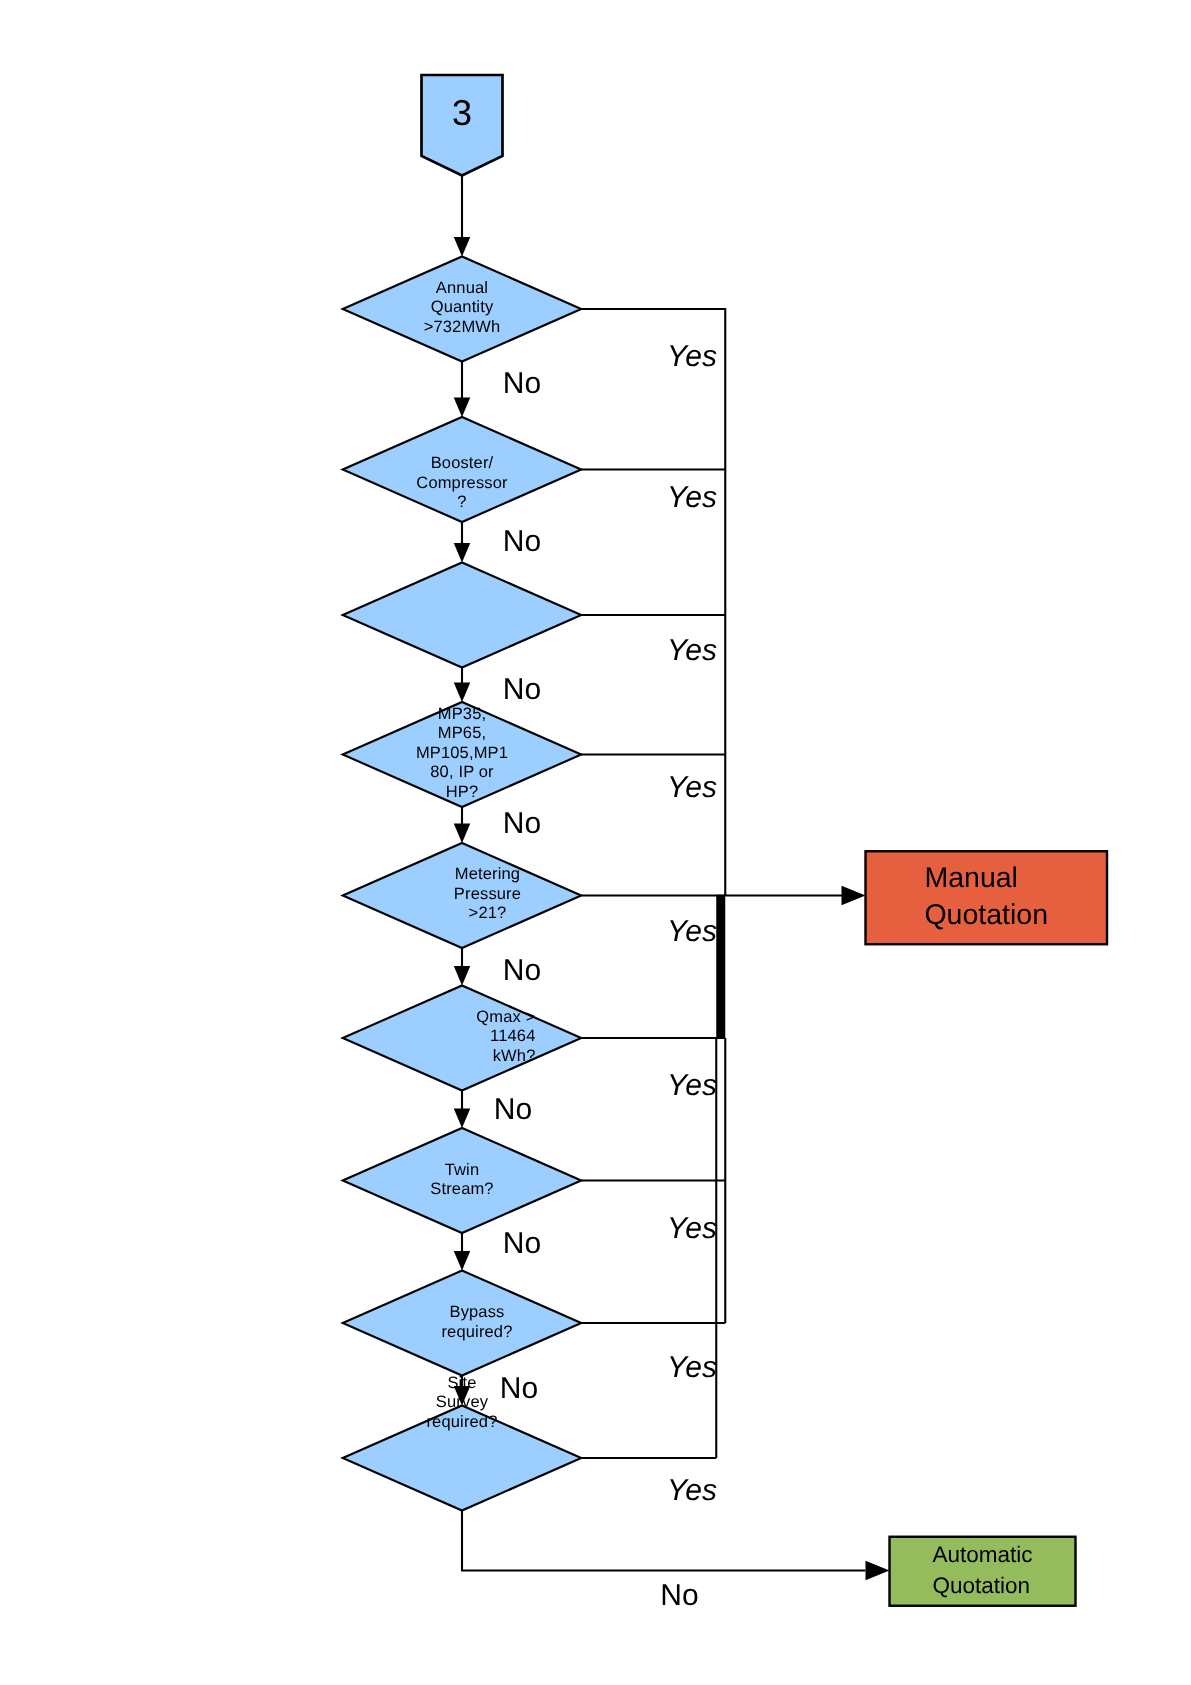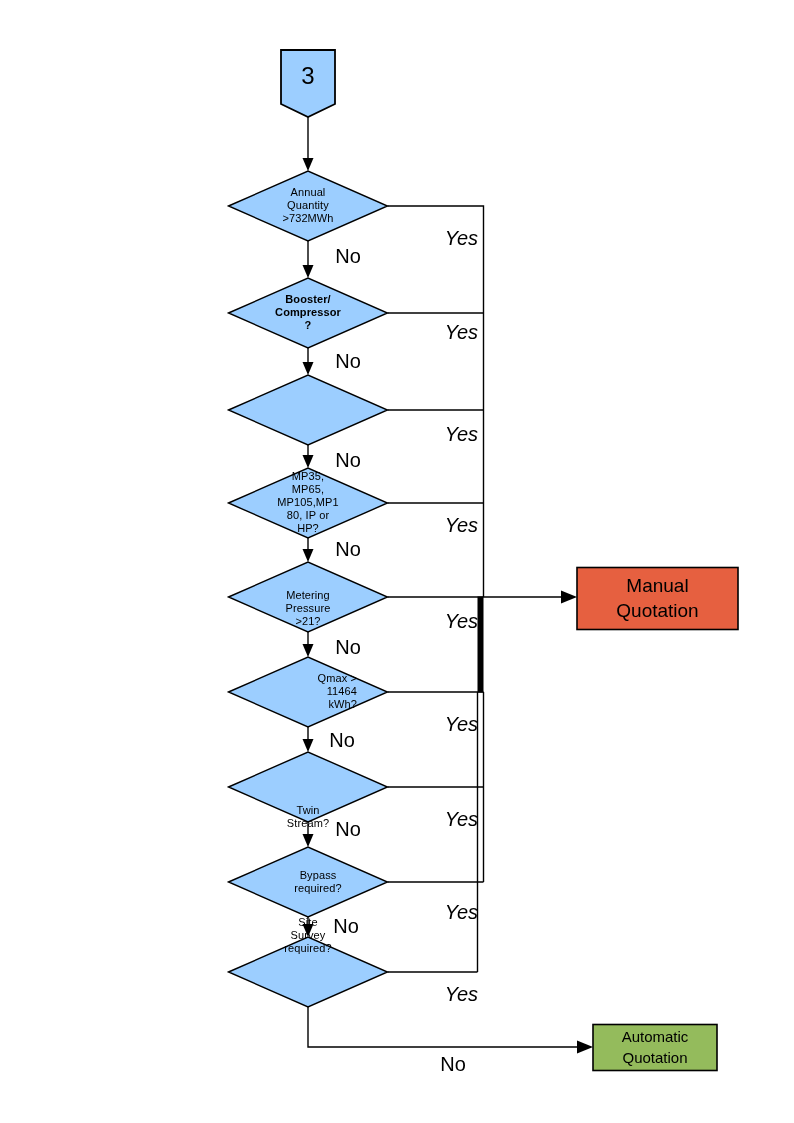--- a/index.html
+++ b/index.html
@@ -13,21 +13,21 @@
     width:150px; text-align:center; font-size:11px; line-height:13px;
     white-space:pre-line; letter-spacing:0.1px;
   }
   .dtext.leftalign { text-align:right; width:80px; }
   .branch { font-size:20px; }
   .yes { width:60px; text-align:right;font-style:italic; }
   .no  { width:48px; text-align:center; }
   .conn3 { font-size:24px; width:54px; text-align:center; }
   .outcome {
     display:flex; align-items:center; justify-content:center;
-    text-align:center; white-space:pre-line;
+    white-space:pre-line;
   }
   .manual-text { font-size:19px; line-height:25px; }
   .auto-text   { font-size:15px; line-height:21px; }
 </style>
 </head>
 <body>
 
 <div class="canvas">
 
   <svg class="shapes" width="794" height="1123" viewBox="0 0 794 1123">
@@ -88,35 +88,35 @@
 
       <rect x="477.5" y="596.5" width="6" height="96"></rect>
     </g>
   </svg>
 
   <div class="lbl conn3" style="left:281px; top:62px;">3</div>
 
   <div class="lbl dtext" style="left:233px; top:186px;text-align:center;">Annual
 Quantity
 &gt;732MWh</div>
-  <div class="lbl dtext" style="left:233px; top:293px;font-weight:bold;">Booster/
+  <div class="lbl dtext" style="left:233px; top:303px;">Booster/
 Compressor
 ?</div>
   <div class="lbl dtext" style="left:233px; top:470px;">MP35,
 MP65,
 MP105,MP1
 80, IP or
 HP?</div>
-  <div class="lbl dtext" style="left:233px; top:577px;margin-top:12px;">Metering
+  <div class="lbl dtext" style="left:250px; top:577px;">Metering
 Pressure
 &gt;21?</div>
   <div class="lbl dtext leftalign" style="left:277px; top:672px;">Qmax &gt;
 11464
 kWh?</div>
-  <div class="lbl dtext" style="left:233px; top:804px;">Twin
+  <div class="lbl dtext" style="left:233px; top:774px;">Twin
 Stream?</div>
   <div class="lbl dtext" style="left:243px; top:869px;">Bypass
 required?</div>
   <div class="lbl dtext" style="left:233px; top:916px;">Site
 Survey
 required?</div>
 
   <div class="lbl branch yes" style="left:418px; top:227px;">Yes</div>
   <div class="lbl branch yes" style="left:418px; top:321px;">Yes</div>
   <div class="lbl branch yes" style="left:418px; top:423px;">Yes</div>

